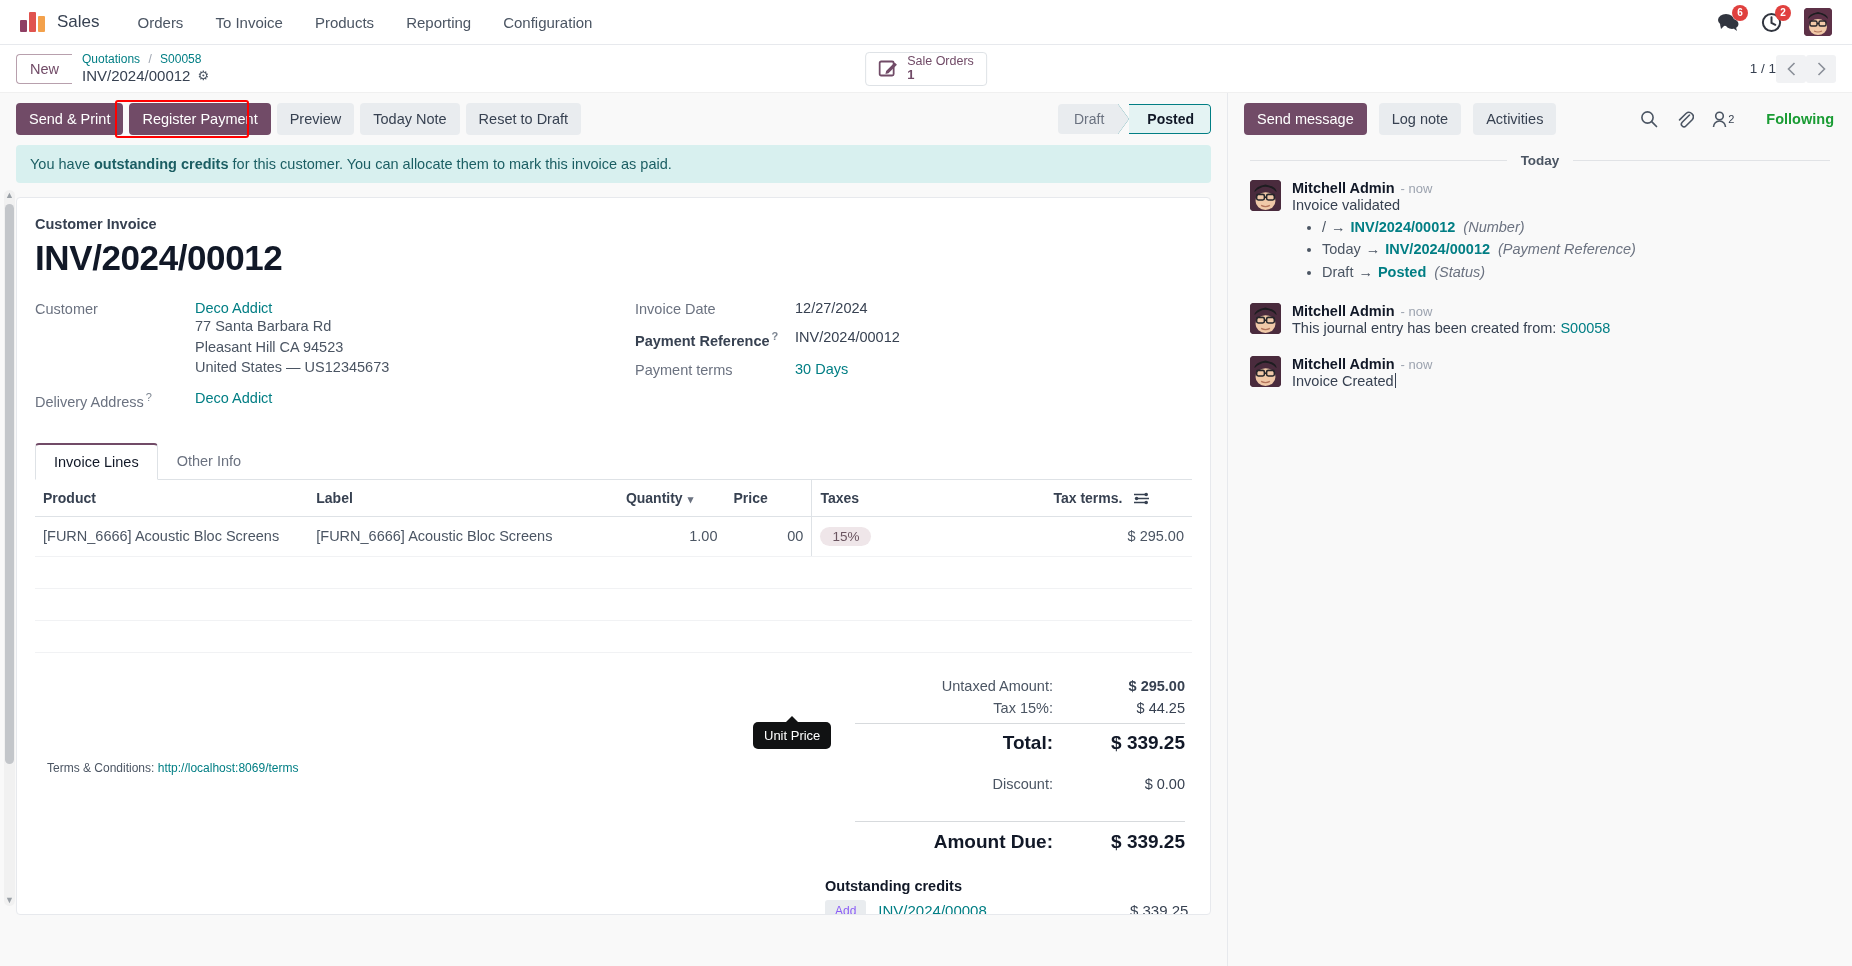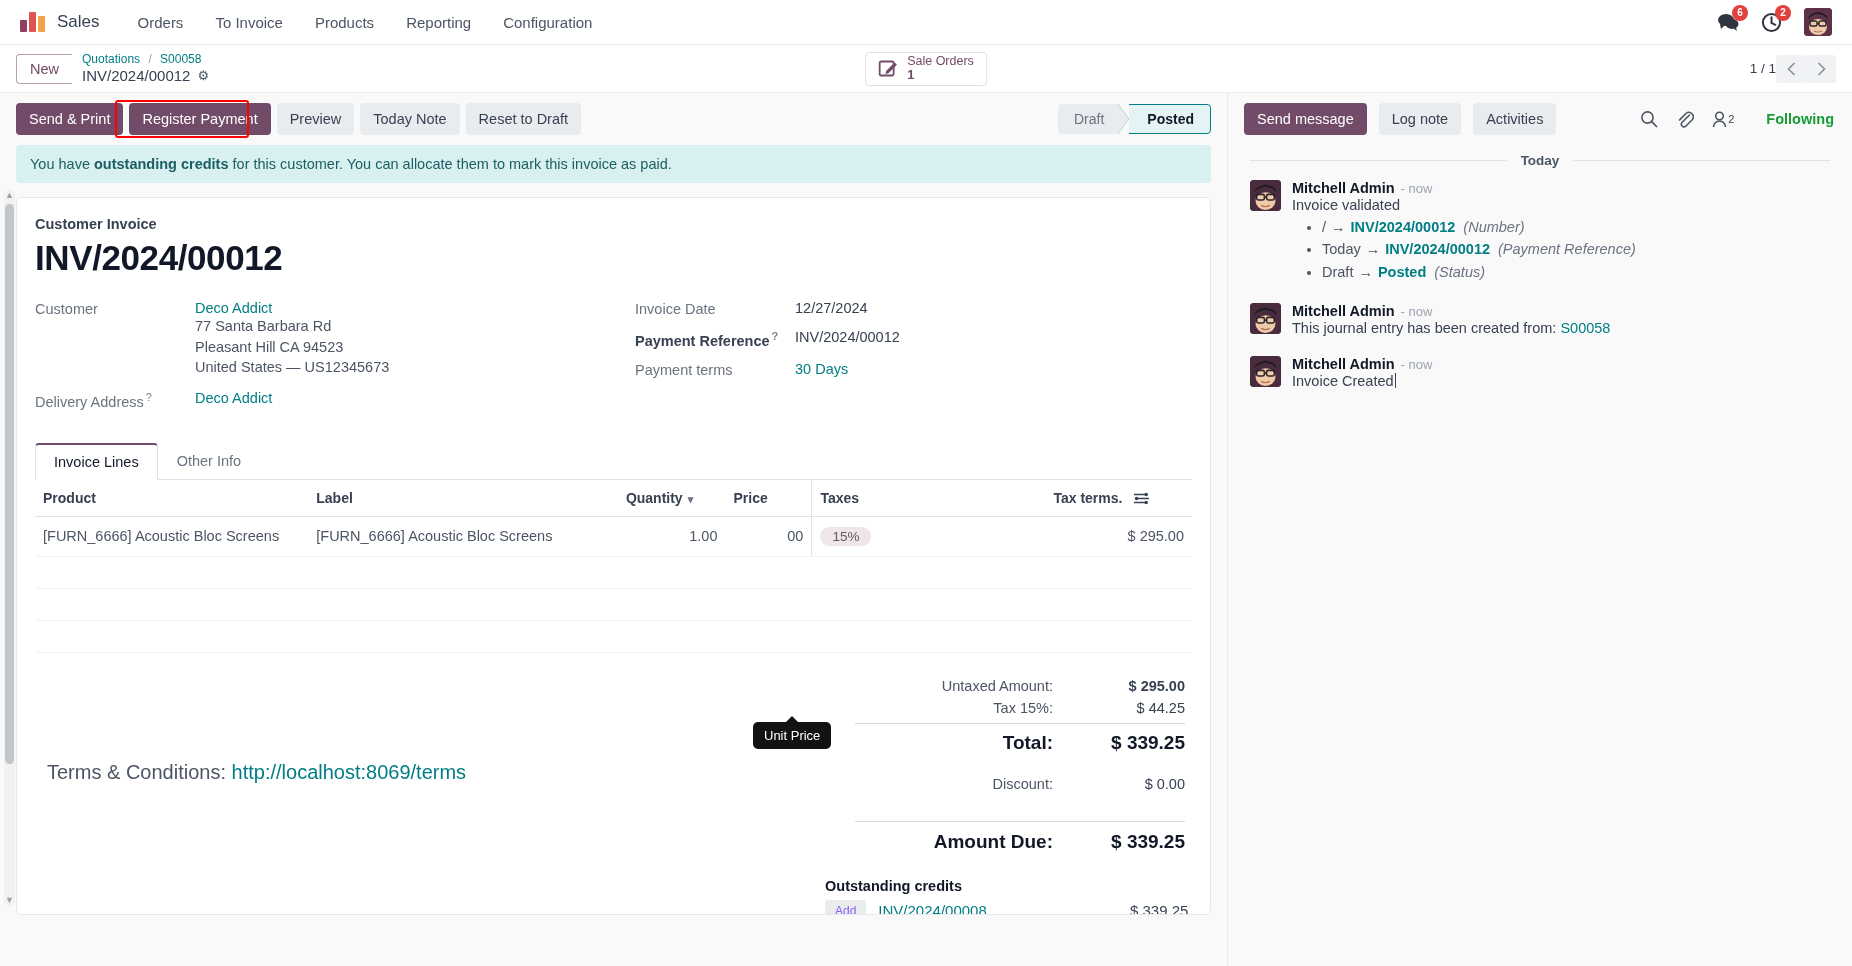--- a/index.html
+++ b/index.html
@@ -209,21 +209,21 @@
   }
   .tooltip:before {
     content: ""; position: absolute; top: -6px; left: 50%;
     transform: translateX(-50%);
     border-left: 7px solid transparent; border-right: 7px solid transparent;
     border-bottom: 7px solid #111213;
   }
 
   
   .totals-area { display: flex; margin-top: 22px; }
-  .terms { width: 820px; font-size: 20px; color: #4b5563; padding-top: 86px; padding-left: 12px;}
+  .terms { width: 820px; font-size: 12px; color: #4b5563; padding-top: 86px; padding-left: 12px;}
   .totals { width: 330px; font-size: 14.5px; }
   .tot-row { display: flex; justify-content: flex-end; align-items: baseline; padding: 3px 0; }
   .tot-lbl { color: #4b5563; text-align: right; padding-right: 14px; }
   .tot-val { width: 118px; text-align: right; color: #374151; }
   .tot-val.bold { font-weight: 700; }
   .tot-row.total .tot-lbl,
   .tot-row.total .tot-val { font-size: 19px; font-weight: 700; color: #111827; }
   .tot-row.total { border-top: 1px solid #d7dadd; padding-top: 8px; margin-top: 4px; }
   .tot-row.due .tot-lbl, .tot-row.due .tot-val { font-size: 19px; font-weight: 700; color: #111827;}
   .tot-row.due { border-top: 1px solid #d7dadd; padding-top: 9px; margin-top: 26px; }

